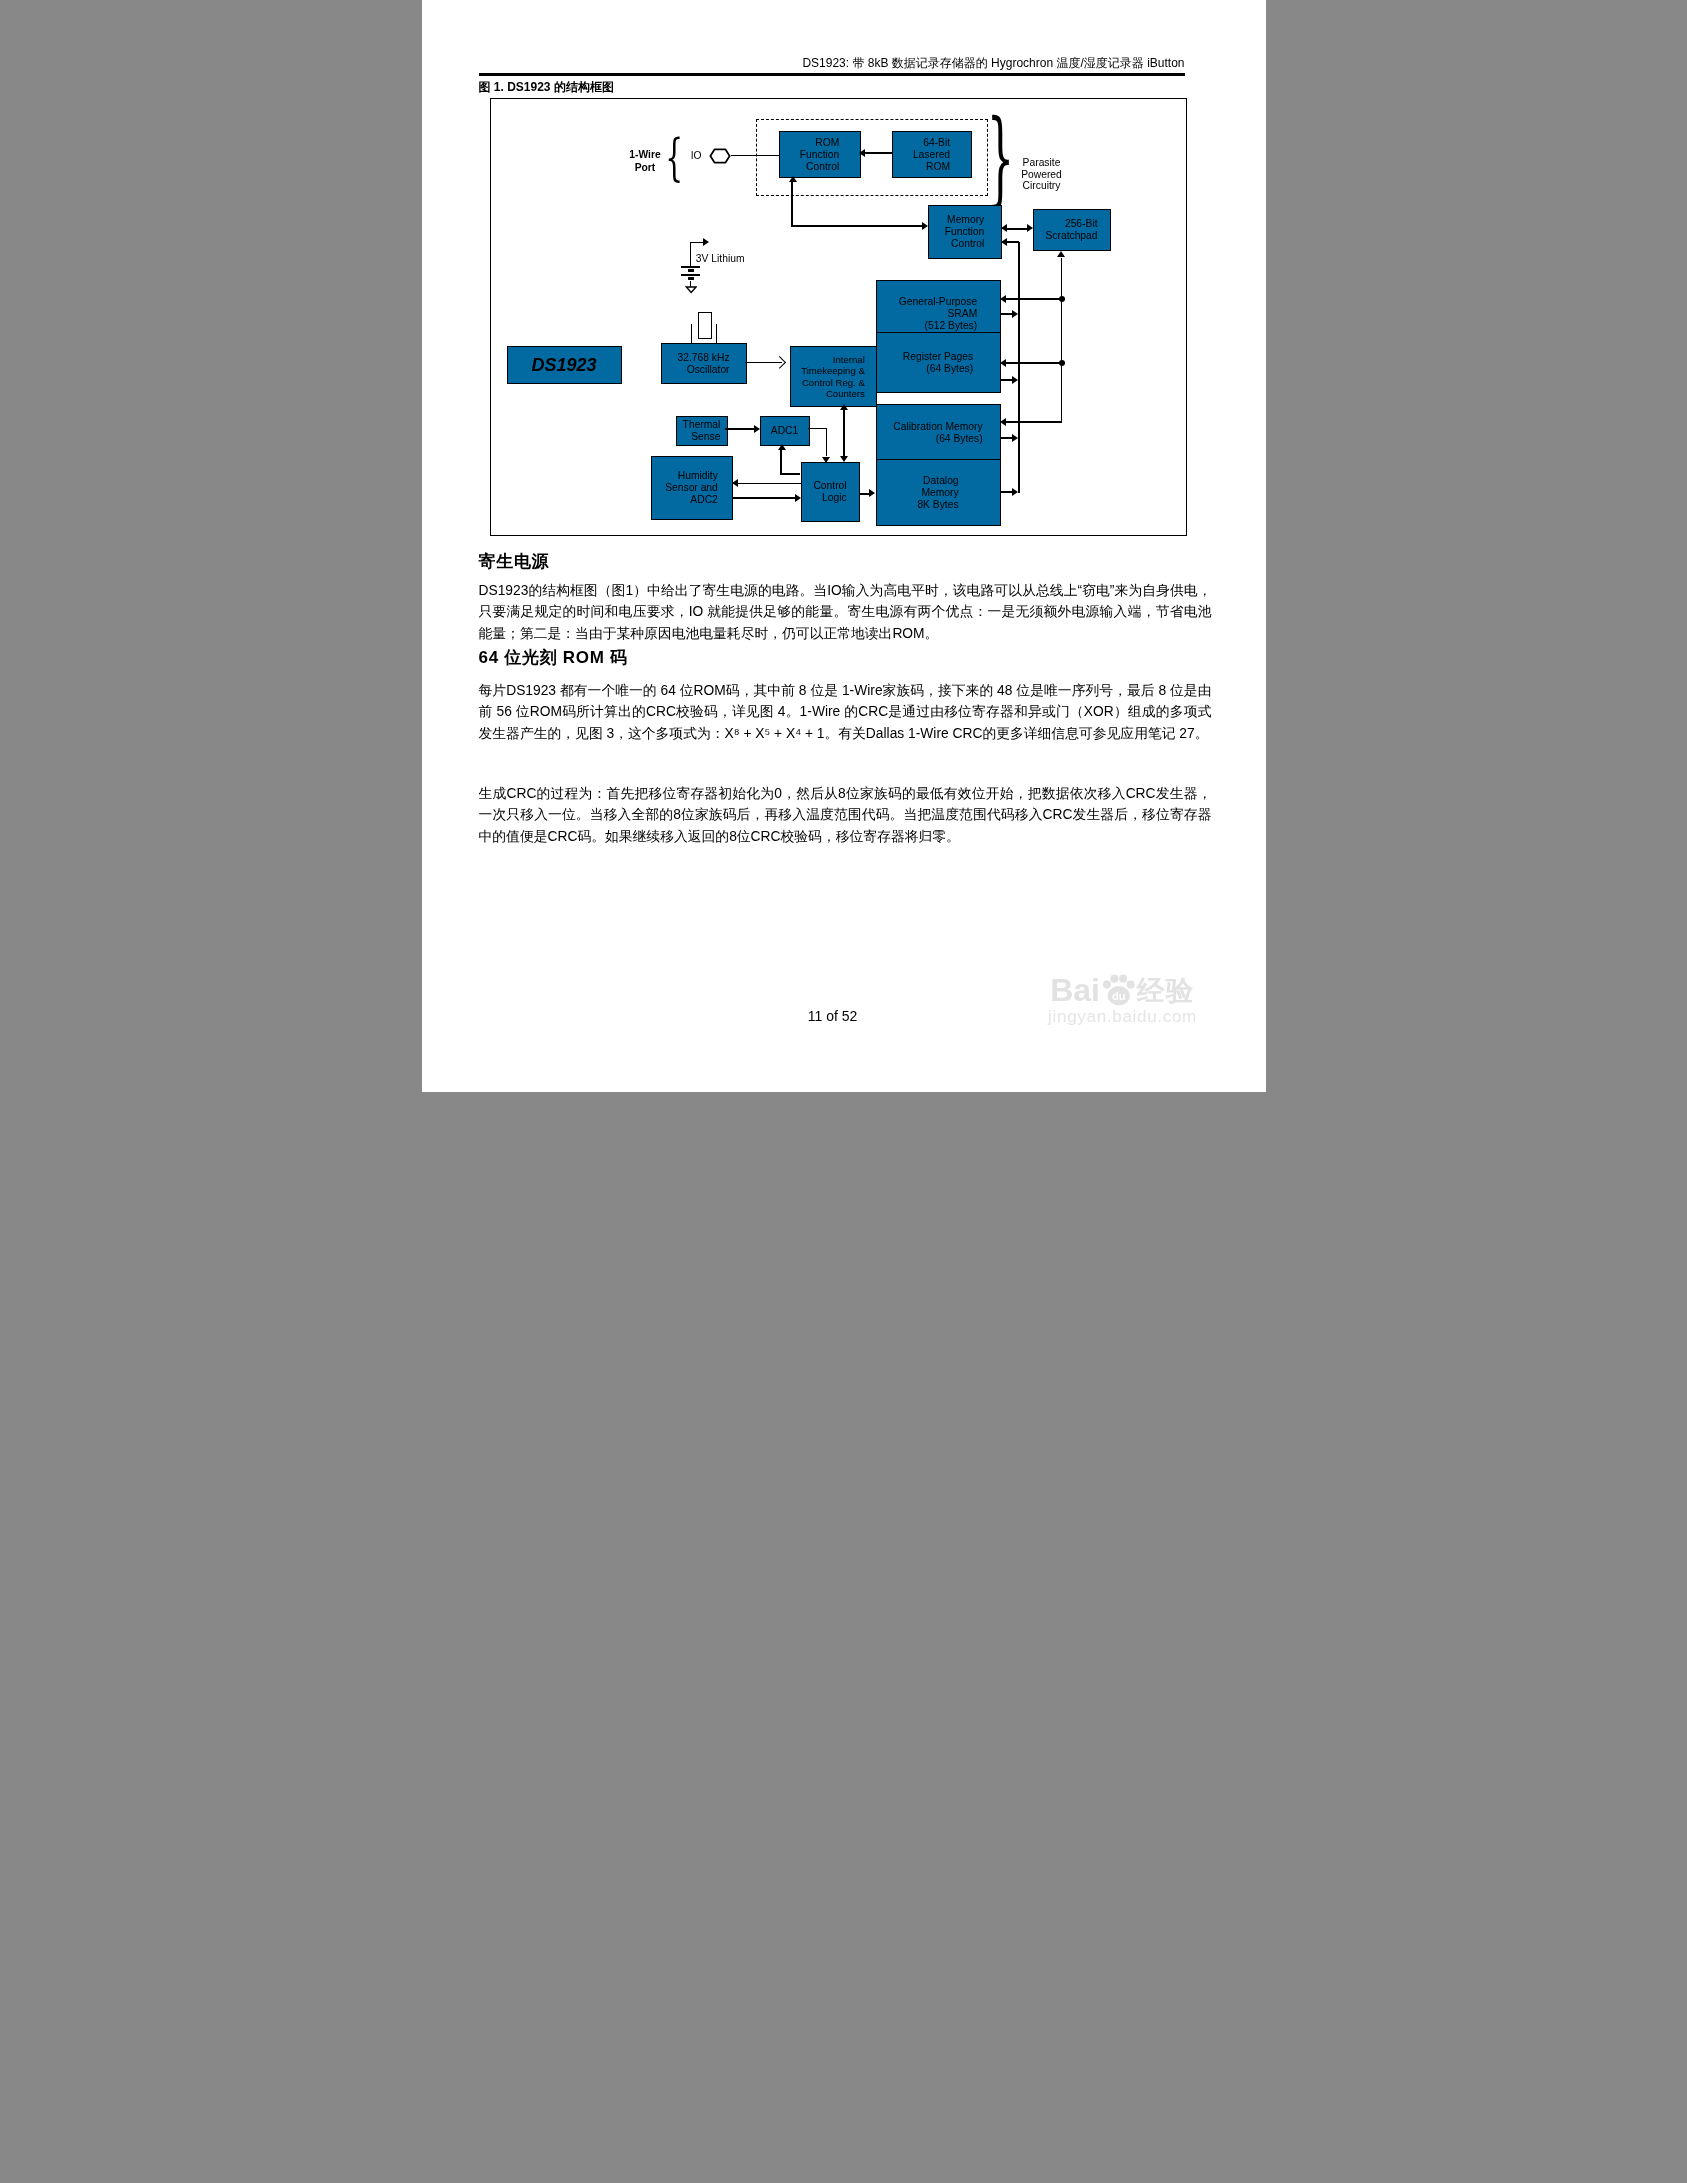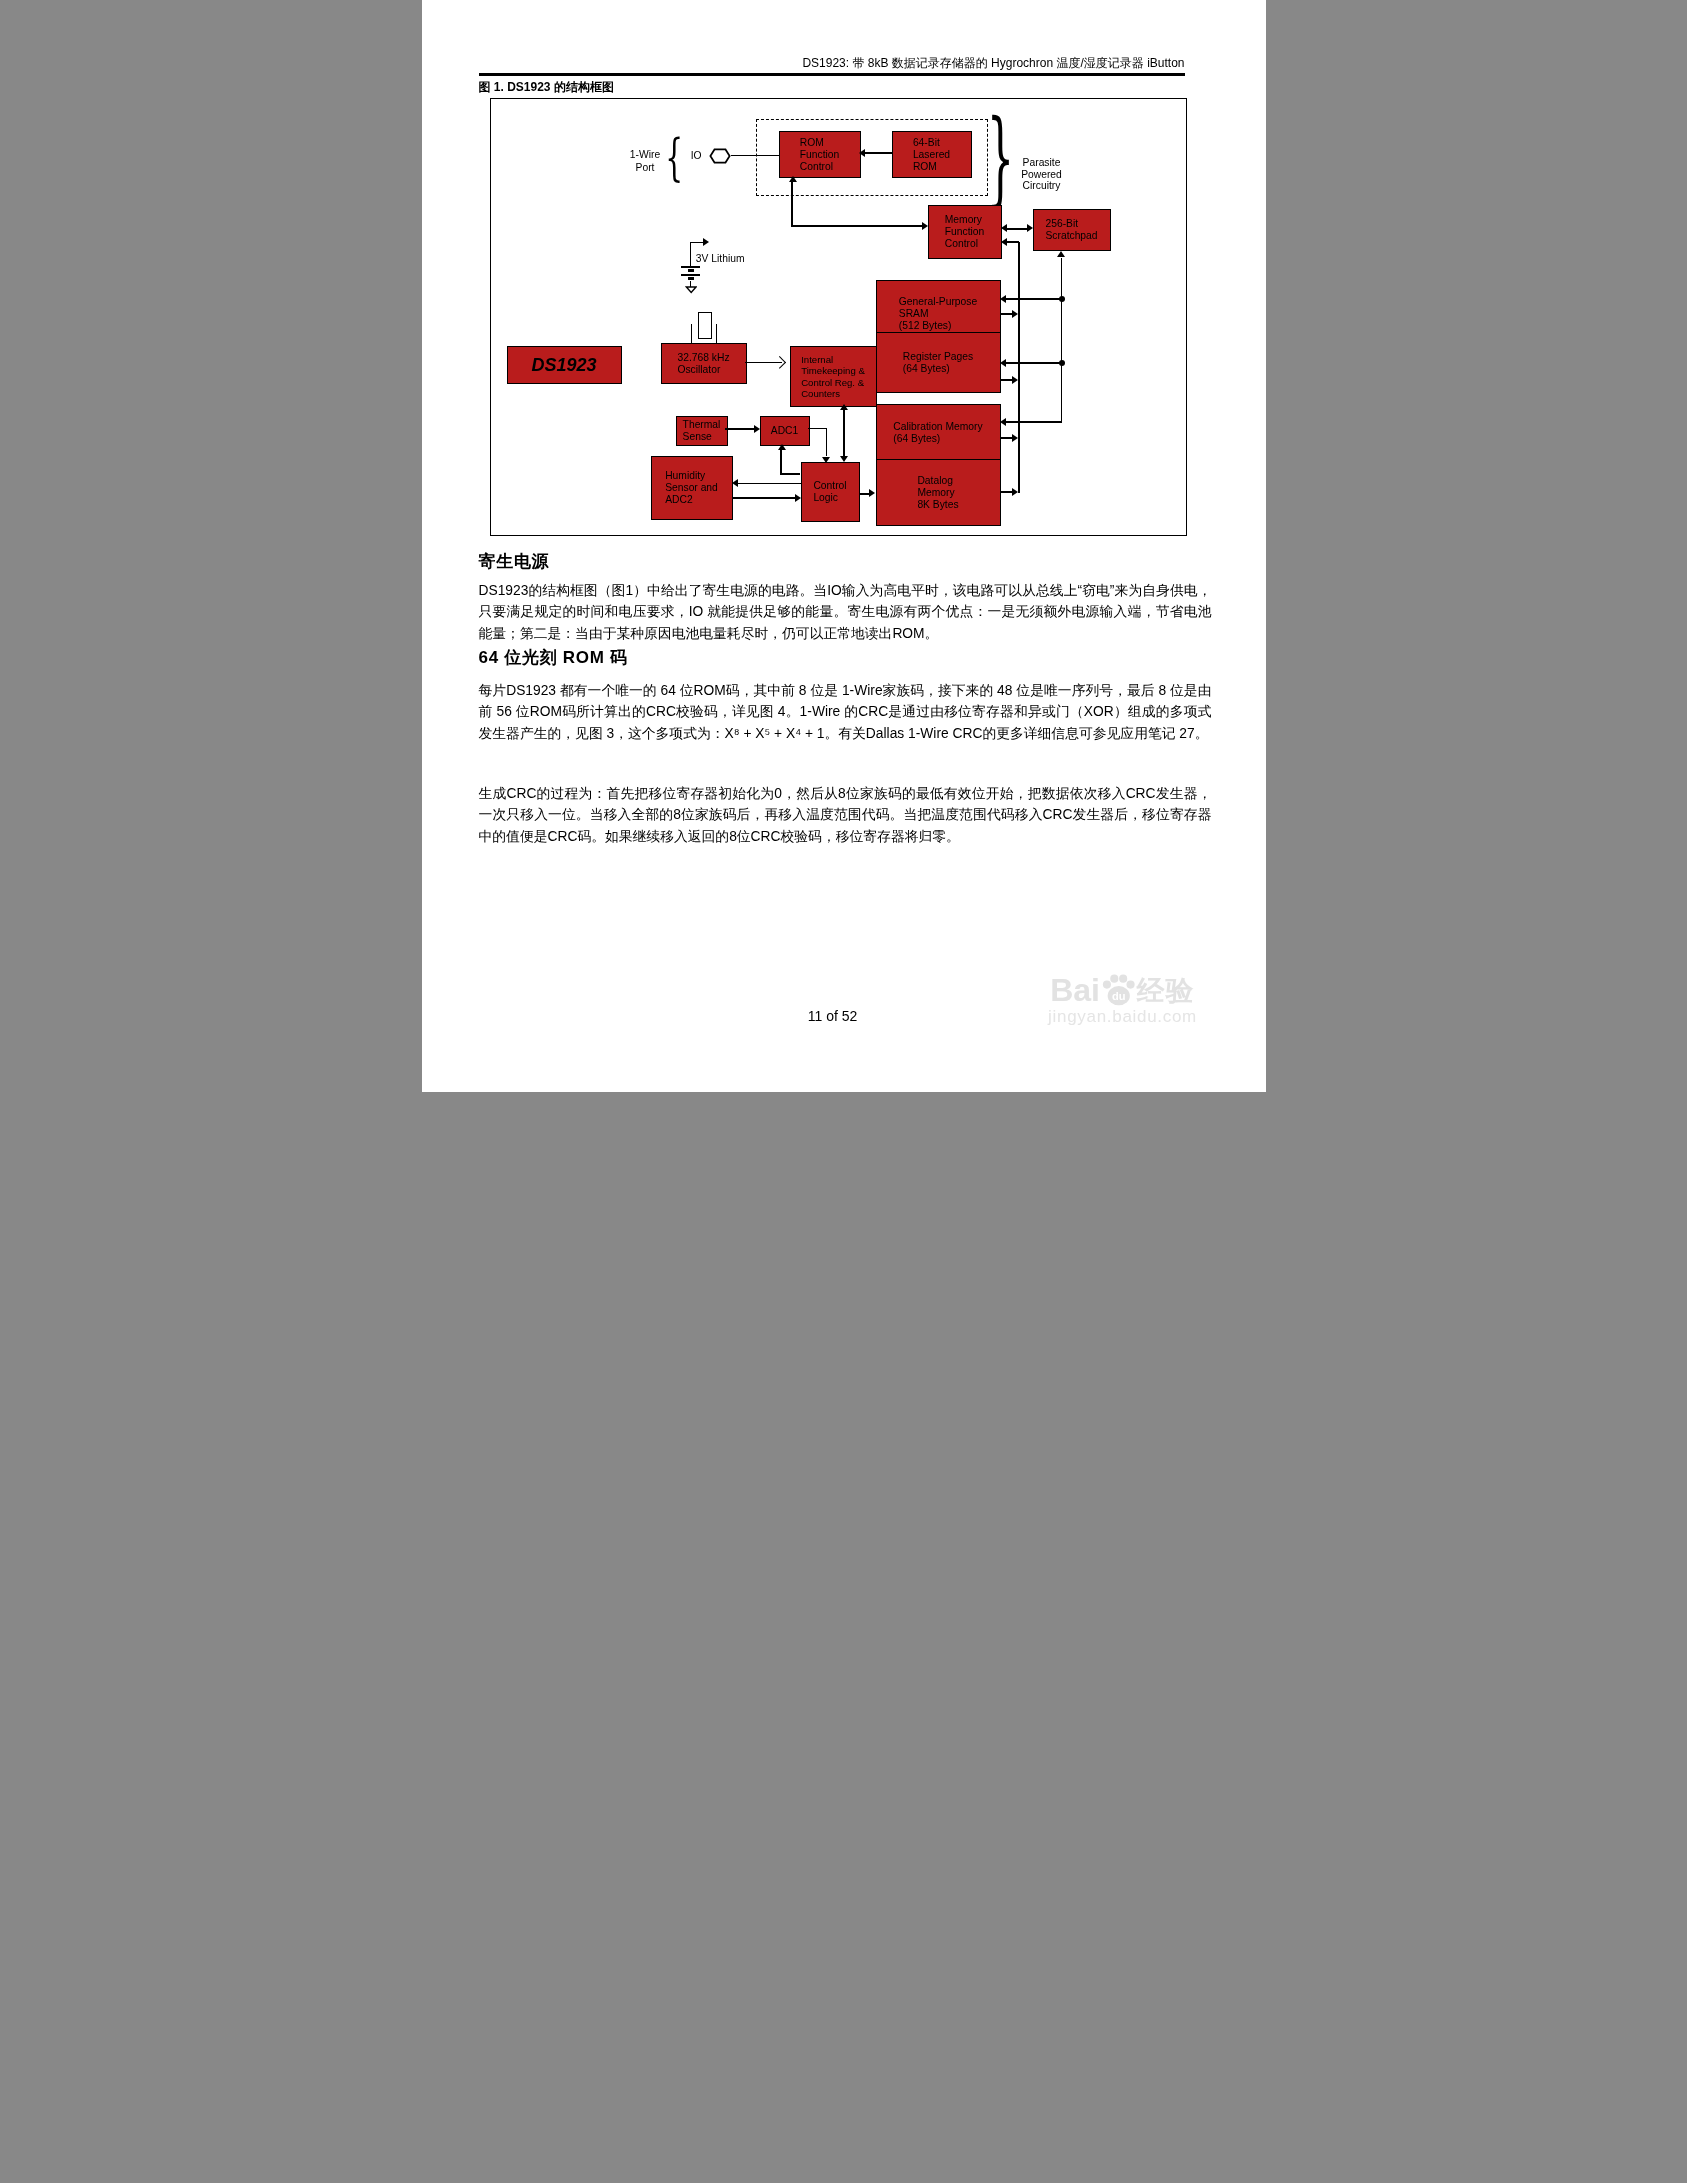--- a/index.html
+++ b/index.html
@@ -2,22 +2,22 @@
 <html style="font-size:11px"><head>
 <meta charset="utf-8">
 <style>
   html,body{margin:0;padding:0;background:#888;}
   #page{position:relative;width:844px;height:1092px;background:#ffffff;
         font-family:"Liberation Sans","DejaVu Sans",sans-serif;color:#000;overflow:hidden;margin:0 auto;}
   .abs{position:absolute;}
   .pre{white-space:pre-line;}
   
   #figure{position:absolute;left:68px;top:98px;width:695px;height:436px;border:1.4px solid #000;}
-  .box{position:absolute;border:1.4px solid #000;background:#b91c1c;display:flex;align-items:center;justify-content:center;
-       text-align:left;font-size:10.3px;line-height:12px;}
+  .box{position:absolute;border:1.4px solid #000;background:#0369a1;display:flex;align-items:center;justify-content:center;
+       text-align:right;font-size:10.3px;line-height:12px;}
   .dashedbox{position:absolute;border:1.7px dashed #000;}
   .hl{position:absolute;background:#000;height:1.4px;}
   .vl{position:absolute;background:#000;width:1.4px;}
   .tri{position:absolute;width:0;height:0;border-style:solid;border-color:transparent;}
   .tl{border-width:4.1px 6.2px 4.1px 0;border-right-color:#000;}
   .tr{border-width:4.1px 0 4.1px 6.2px;border-left-color:#000;}
   .tu{border-width:0 4.1px 6.2px 4.1px;border-bottom-color:#000;}
   .td{border-width:6.2px 4.1px 0 4.1px;border-top-color:#000;}
   .dot{position:absolute;width:6.2px;height:6.2px;border-radius:50%;background:#000;}
   .brace{position:absolute;font-family:"DejaVu Serif","Liberation Serif",serif;color:#000;text-align:center;}
@@ -43,21 +43,21 @@
 <div id="page">
 
   <div class="h-title abs" style="left:276px;top:55px;width:487px;text-align:right;">DS1923: 带 8kB 数据记录存储器的 Hygrochron 温度/湿度记录器 iButton</div>
   <div class="rule" style="left:57px;top:73px;width:706px;height:2.8px;"></div>
   <div class="fig-h" style="left:57px;top:79px;">图 1. DS1923 的结构框图</div>
 
   <div id="figure">
 
     <div class="dashedbox" style="left:265px;top:20px;width:230px;height:75px;"></div>
 
-    <div class="lbl pre" style="left:127px;top:49px;width:55px;line-height:13.4px;">1-Wire
+    <div class="lbl pre" style="left:127px;top:49px;width:55px;line-height:13.4px;font-weight:bold;">1-Wire
 Port</div>
     <div class="brace" style="left:170px;top:40px;width:19.3px;font-size:51px;line-height:37px;transform:scale(0.55,1);">{</div>
     <div class="lbl" style="left:196px;top:51px;width:19.3px;">IO</div>
     <svg class="abs" style="left:218px;top:49px;" width="22" height="16" viewBox="0 0 32 23">
       <polygon points="8,2 24,2 30,11.5 24,21 8,21 2,11.5" fill="#fff" stroke="#000" stroke-width="2.5"></polygon>
     </svg>
     <div class="hl" style="left:240px;top:56px;width:48px;"></div>
 
     <div class="box pre" style="left:288px;top:32px;width:80px;height:45px;">ROM
 Function

